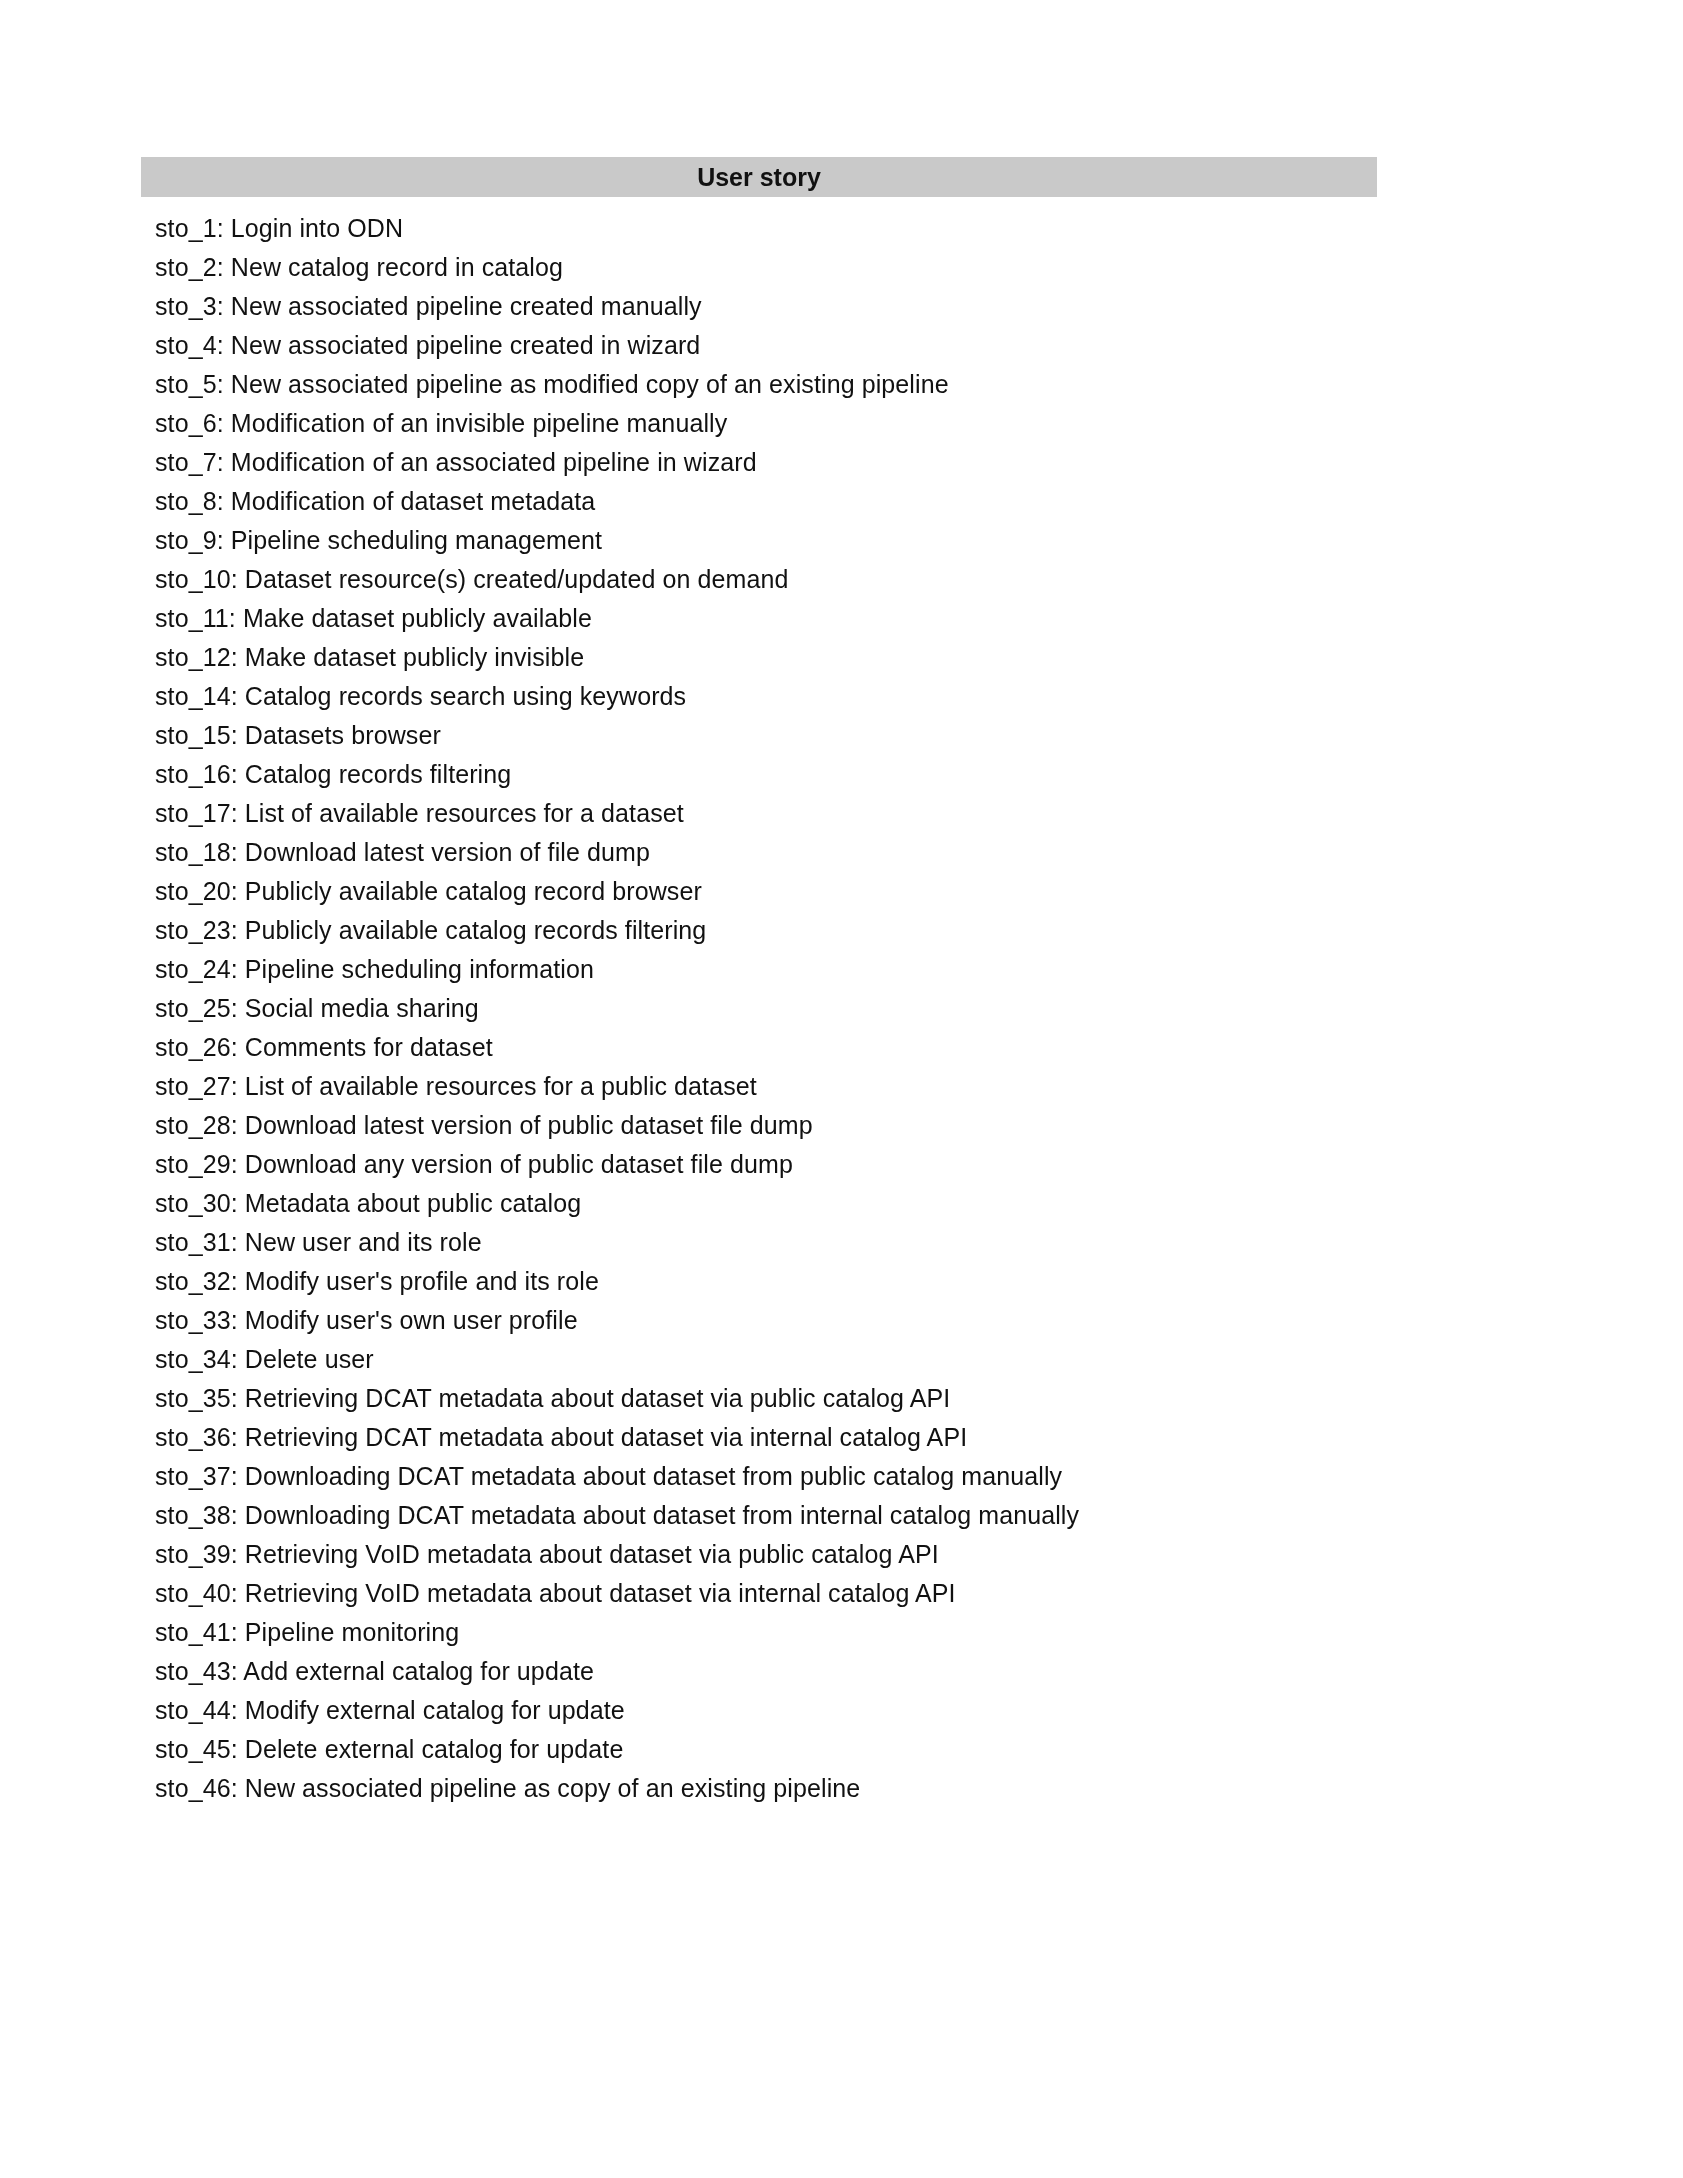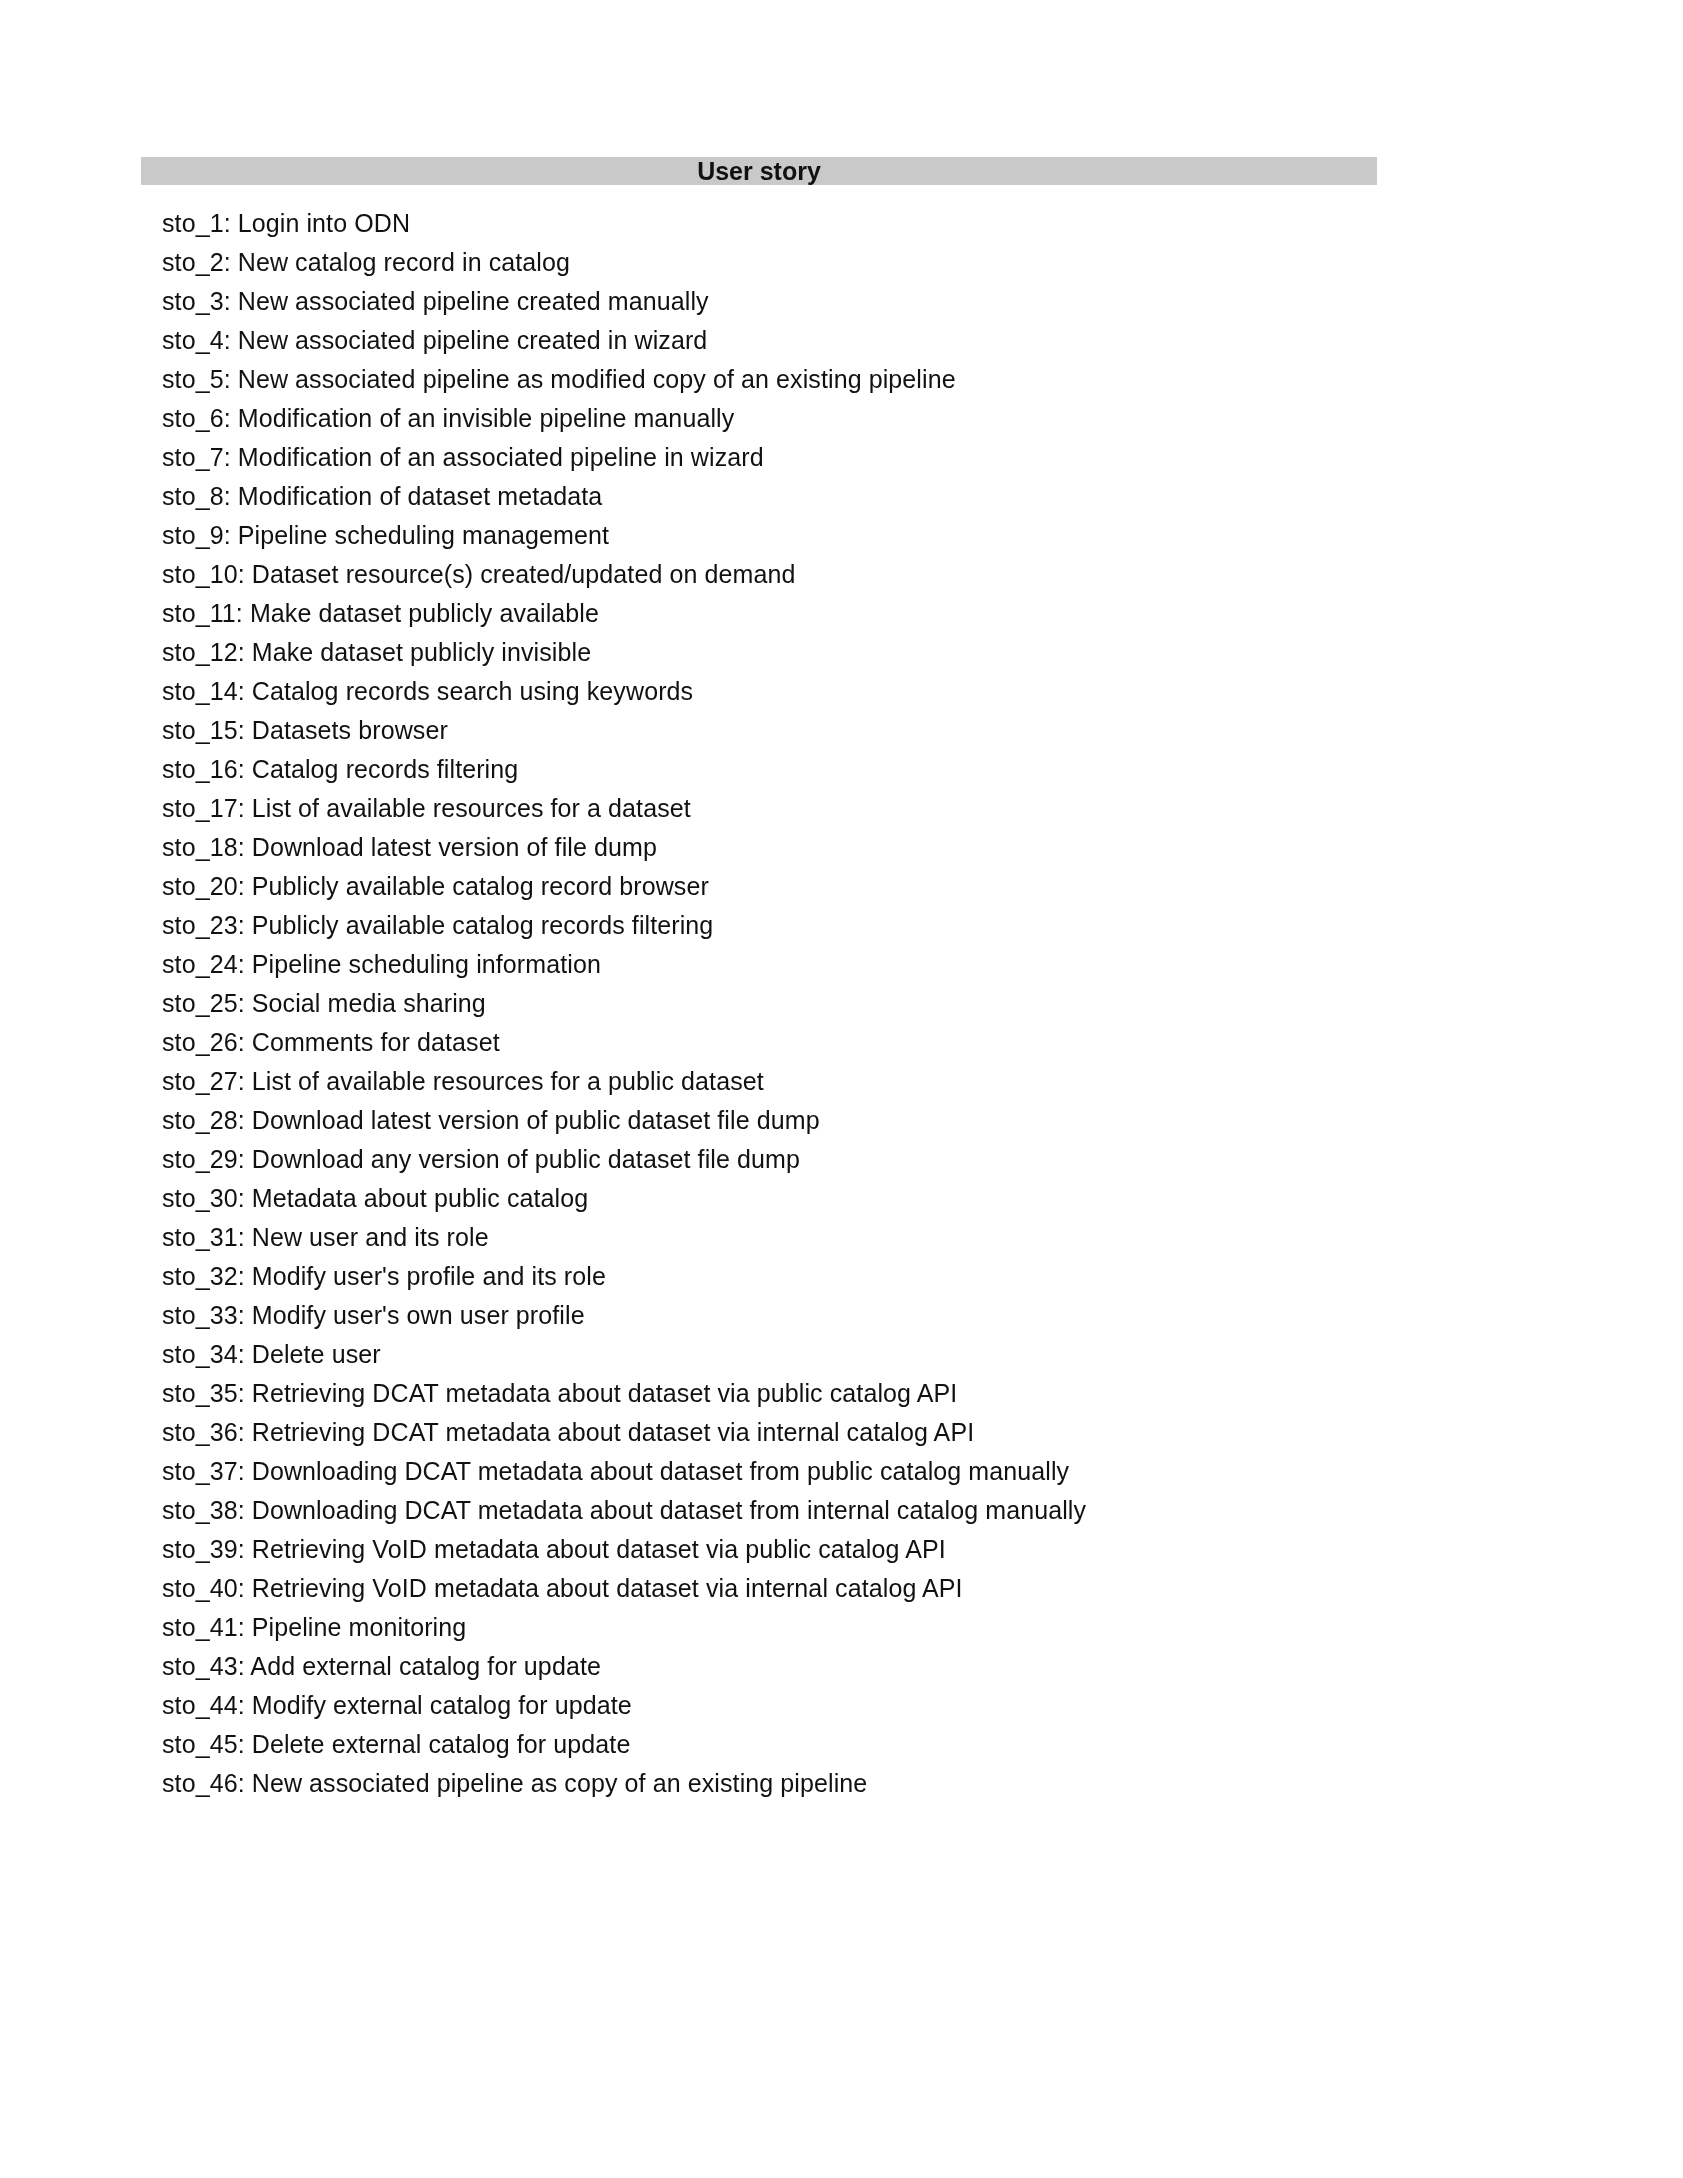--- a/index.html
+++ b/index.html
@@ -15,32 +15,32 @@
     font-family: "Liberation Sans", "DejaVu Sans", sans-serif;
     color: #111111;
   }
   .sheet {
     position: absolute;
     left: 141px;
     top: 157px;
     width: 1236px;
   }
   .header-bar {
-    height: 28px;
+    height: 40px;
     background: #c9c9c9;
     display: flex;
     align-items: center;
     justify-content: center;
     font-weight: bold;
     font-size: 25px;
     color: #111111;
   }
   .story-list {
     list-style: none;
-    margin: 15px;
+    margin: 8px;
     padding: 4px 0 0 6px;
   }
   .story-item {
     height: 39px;
     line-height: 39px;
     font-size: 25px;
     white-space: nowrap;
     letter-spacing: 0.1px;
   }
 </style>

